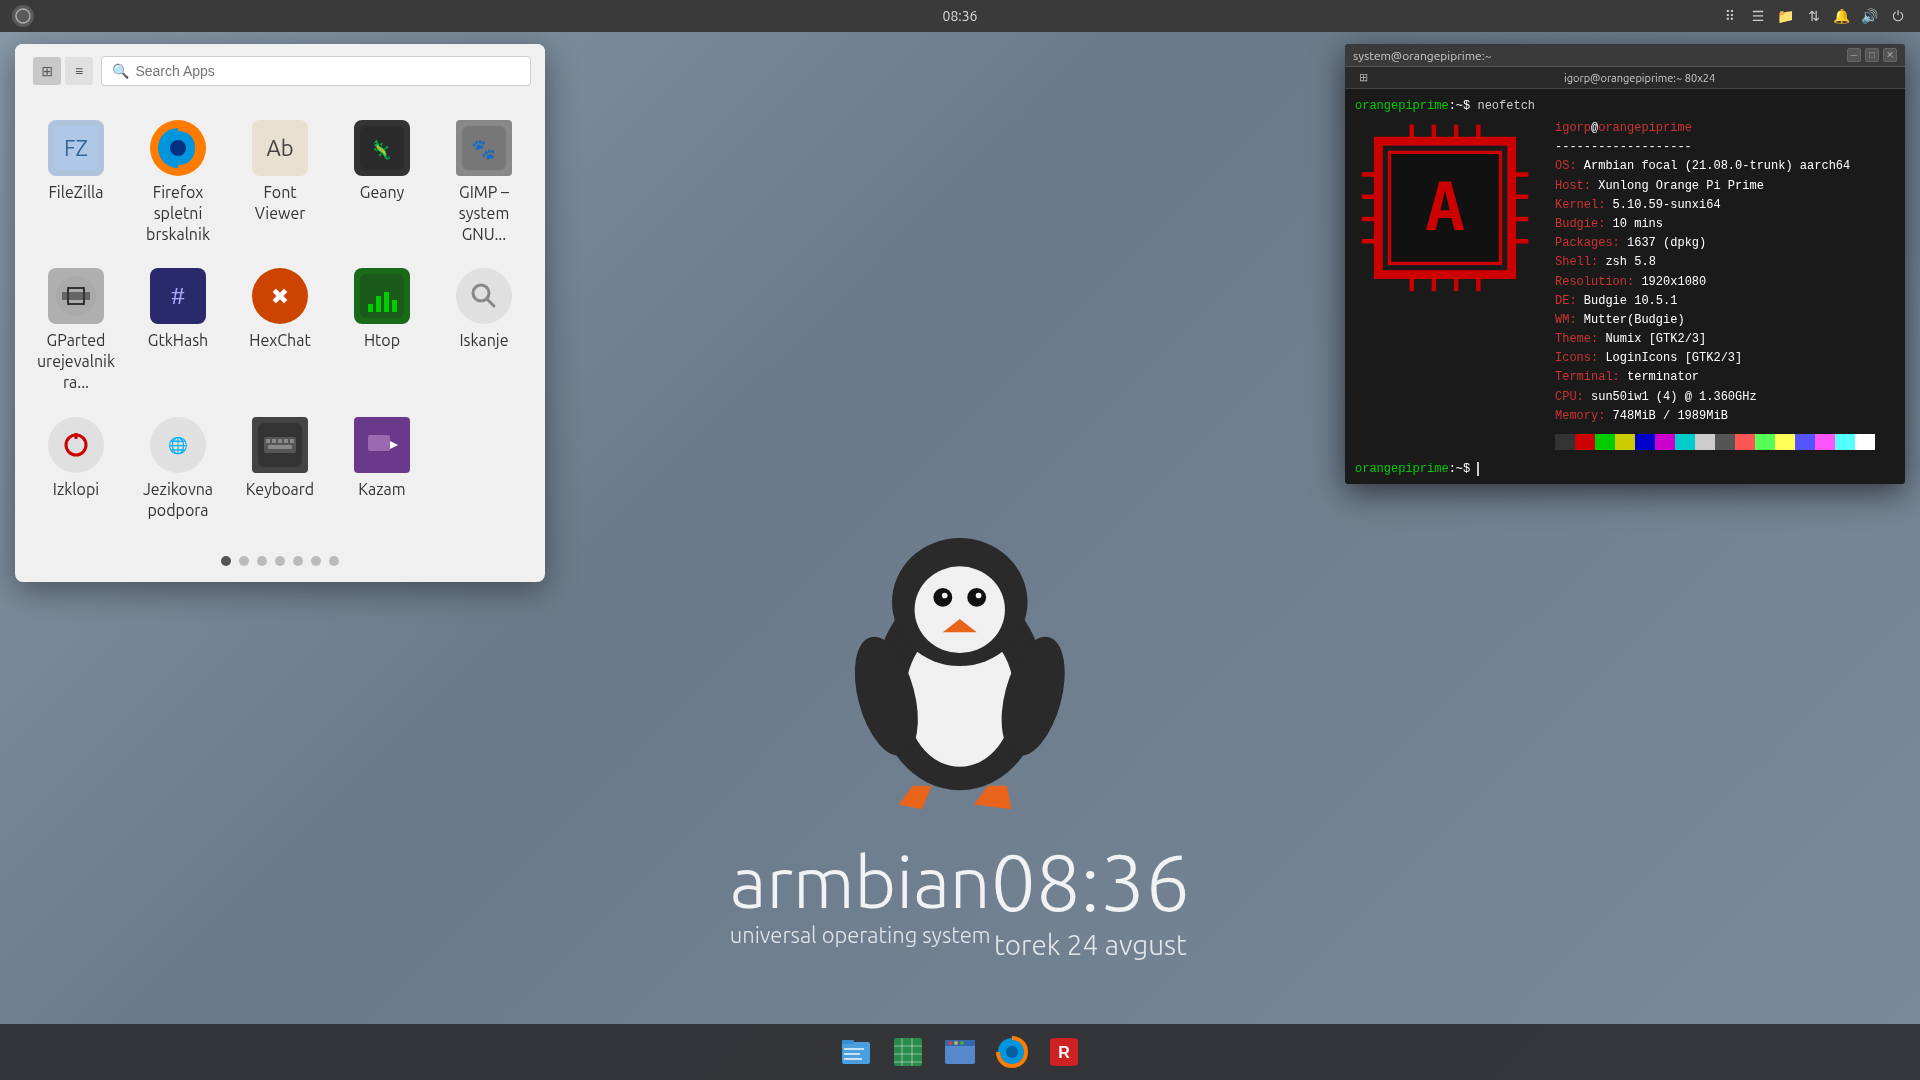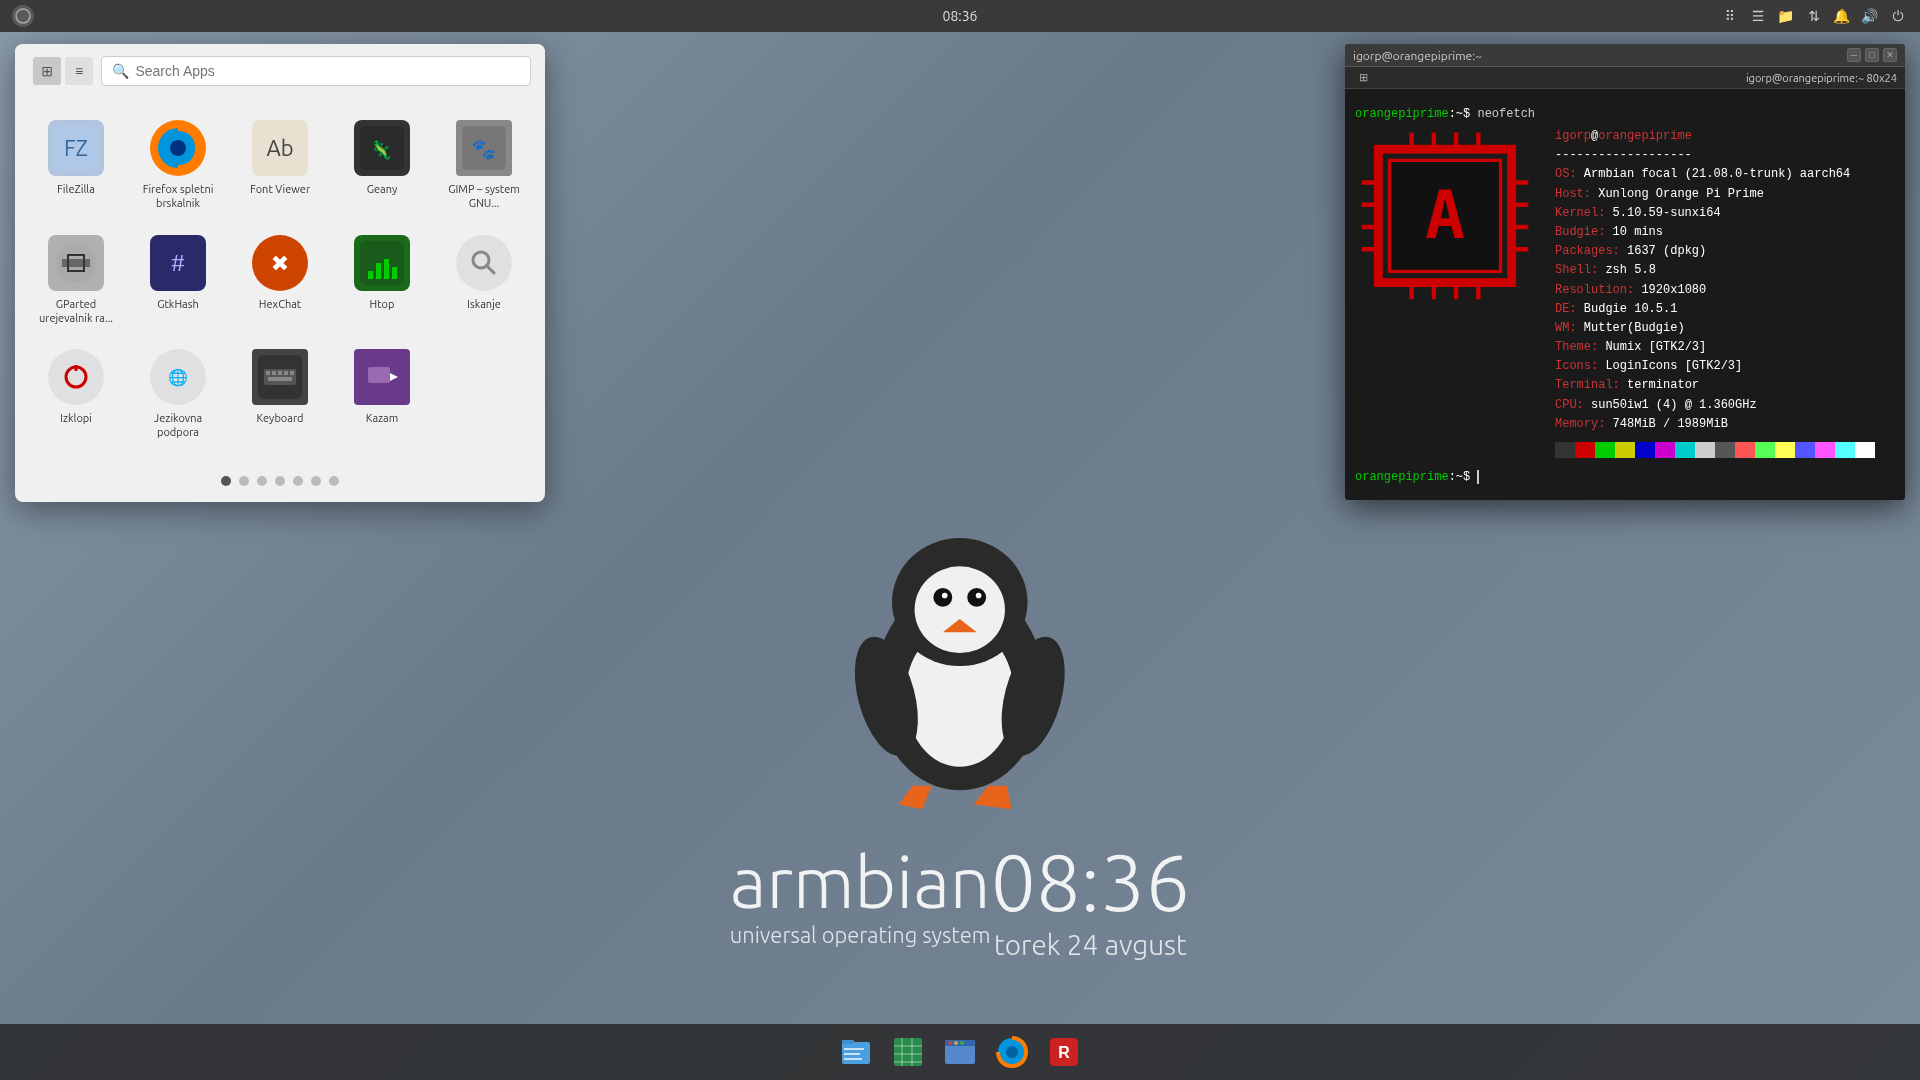--- a/index.html
+++ b/index.html
@@ -96,21 +96,21 @@
     .app-icon {
       width: 56px;
       height: 56px;
       border-radius: 8px;
       display: flex;
       align-items: center;
       justify-content: center;
       font-size: 28px;
     }
     .app-label {
-      font-size: 11px;
+      font-size: 16px;
       color: #333;
       text-align: center;
       line-height: 1.3;
       max-width: 90px;
       word-break: break-word;
     }
 
     
     .icon-filezilla { background: #b0c4de; }
     .icon-firefox { background: #ff7c00; border-radius: 50%; }
@@ -169,23 +169,23 @@
     }
     .terminal-inner-bar {
       background: #2a2a2a;
       padding: 2px 8px;
       display: flex;
       align-items: center;
       gap: 8px;
       border-bottom: 1px solid #444;
     }
     .terminal-tab { color: #aaa; font-size: 11px; padding: 2px 6px; }
-    .terminal-inner-title { color: #ccc; font-size: 11px; flex: 1; text-align: right; }
+    .terminal-inner-title { color: #ccc; font-size: 11px; flex: 1; text-align: center; }
     .terminal-body {
-      padding: 16px 10px;
+      padding: 8px 10px;
       font-family: 'Courier New', monospace;
       font-size: 12px;
       color: #ccc;
       background: #1a1a1a;
       min-height: 340px;
     }
     .terminal-line { line-height: 1.5; white-space: pre; }
     .term-green { color: #00cc00; }
     .term-white { color: #ffffff; }
     .term-label { color: #cc3333; }
@@ -450,21 +450,21 @@
         <div class="dot"></div>
         <div class="dot"></div>
         <div class="dot"></div>
         <div class="dot"></div>
         <div class="dot"></div>
       </div>
   </div>
 
   <div class="terminal-window">
     <div class="terminal-titlebar">
-      <span class="terminal-title">igorp@orangepiprime:~</span>
+      <span class="terminal-title">system@orangepiprime:~</span>
       <div class="terminal-controls">
         <div class="terminal-btn">─</div>
         <div class="terminal-btn">□</div>
         <div class="terminal-btn">✕</div>
       </div>
     </div>
     <div class="terminal-inner-bar">
       <div class="terminal-tab">⊞</div>
       <div class="terminal-inner-title">igorp@orangepiprime:~ 80x24</div>
     </div>

